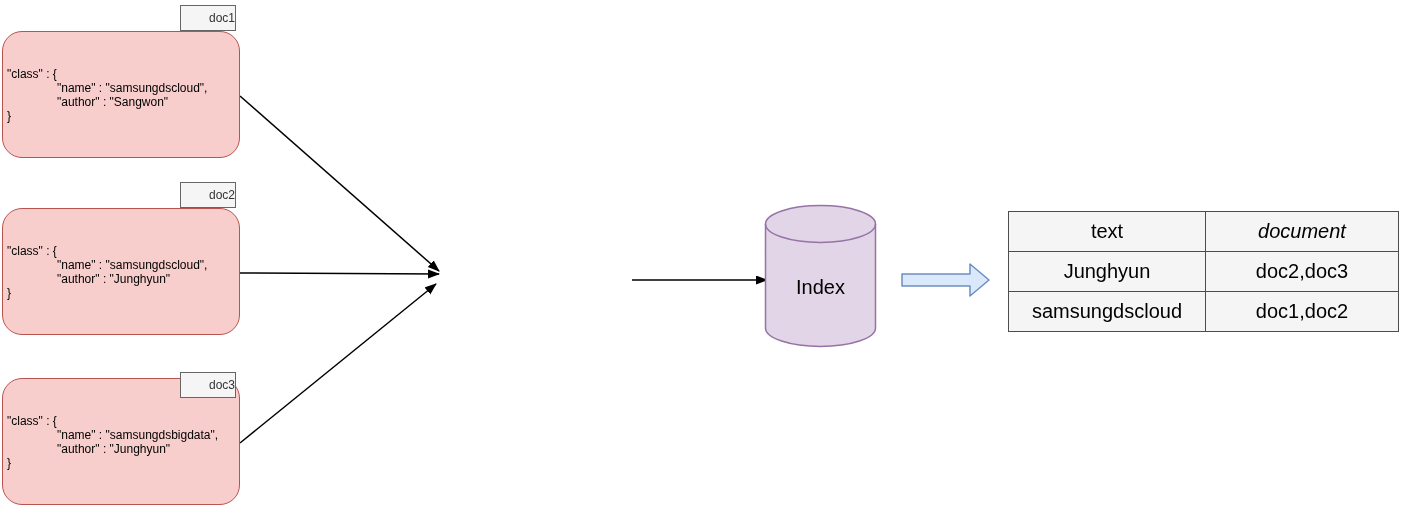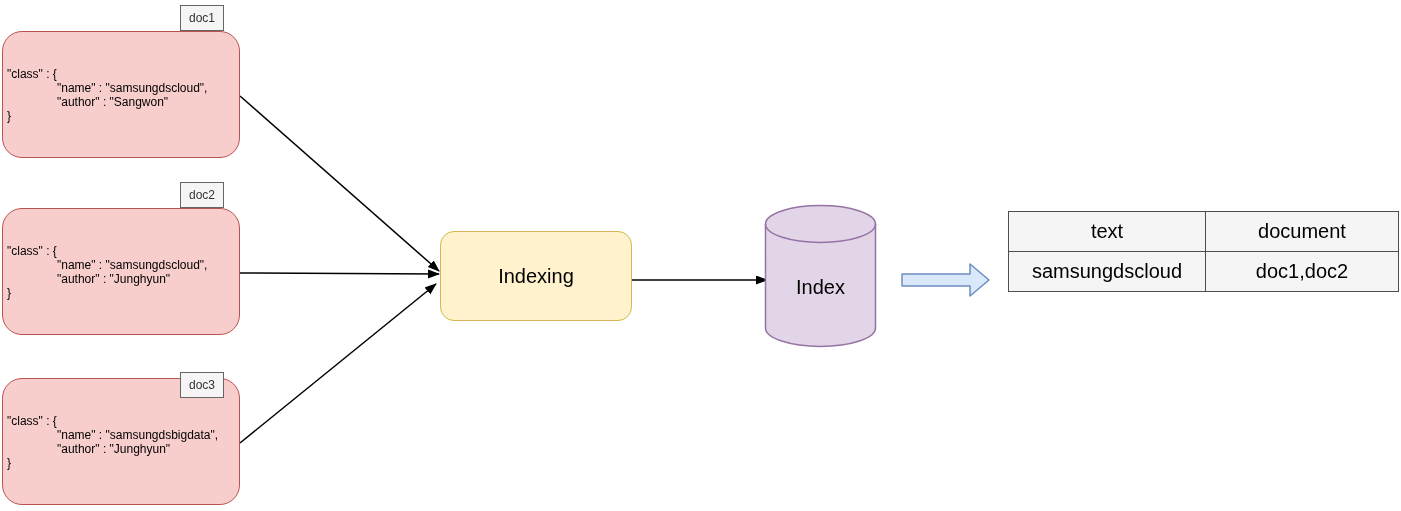--- a/index.html
+++ b/index.html
@@ -17,24 +17,24 @@
   .connector-layer {
     position: absolute;
     left: 0; top: 0;
     width: 1401px; height: 511px;
     z-index: 0;
   }
 
   .doc-label {
     position: absolute;
     left: 180px;
-    width: 44px; height: 26px;
+    width: 56px; height: 26px;
     background: #f5f5f5;
     border: 1px solid #666666;
-    display: flex; align-items: center; justify-content: center;
+    display: flex; align-items: center; justify-content: flex-end;
     font-size: 12px;
     color: #333;
     z-index: 2;
   }
 
   .doc-box {
     position: absolute;
     left: 2px;
     width: 238px; height: 127px;
     background: #f8cecc;
@@ -86,21 +86,21 @@
   .index-table th, .index-table td {
     border: 1px solid #4d4d4d;
     background: #f5f5f5;
     text-align: center;
     vertical-align: middle;
     height: 40px;
     font-weight: normal;
     padding: 0 0;
   }
   .index-table .col-text { width: 197px; }
-  .index-table .col-doc  { width: 193px; }
+  .index-table .col-doc  { width: 193px; font-style: italic; }
 </style>
 </head>
 <body>
 
 <div class="canvas">
 
   <svg class="connector-layer" viewBox="0 0 1401 511" xmlns="http://www.w3.org/2000/svg">
     <defs>
       <marker id="arrowhead" markerUnits="userSpaceOnUse" markerWidth="14" markerHeight="10" refX="11" refY="4.5" orient="auto">
         <path d="M0,0 L12,4.5 L0,9 Z" fill="#000000"></path>
@@ -136,40 +136,41 @@
   <div class="doc-label" style="top:372px;">
     <span>doc3</span>
   </div>
   <div class="doc-box" style="top:378px;">
     <div class="doc-line">"class" : {</div>
     <div class="doc-line indent">"name" : "samsungdsbigdata",</div>
     <div class="doc-line indent">"author" : "Junghyun"</div>
     <div class="doc-line">}</div>
   </div>
 
-  <div class="process-box">
-    <span>Indexing</span>
-  </div>
 
   <div class="cylinder-wrap">
     <svg width="113" height="144" viewBox="0 0 113 144" xmlns="http://www.w3.org/2000/svg">
       <path d="M 1.5 20 A 55 18.5 0 0 1 111.5 20 L 111.5 124 A 55 18.5 0 0 1 1.5 124 Z" fill="#e1d5e7" stroke="#9673a6" stroke-width="1.5"></path>
       <path d="M 1.5 20 A 55 18.5 0 0 0 111.5 20" fill="none" stroke="#9673a6" stroke-width="1.5"></path>
     </svg>
     <div class="cylinder-label">Index</div>
   </div>
 
   <table class="index-table">
     <thead>
       <tr>
         <th class="col-text">text</th>
         <th class="col-doc">document</th>
       </tr>
     </thead>
     <tbody>
       <tr>
+        <td>Junghyun</td>
+        <td>doc2,doc3</td>
+      </tr>
+      <tr>
         <td>samsungdscloud</td>
         <td>doc1,doc2</td>
       </tr>
     </tbody>
   </table>
 
 </div>
 
 </body></html>

